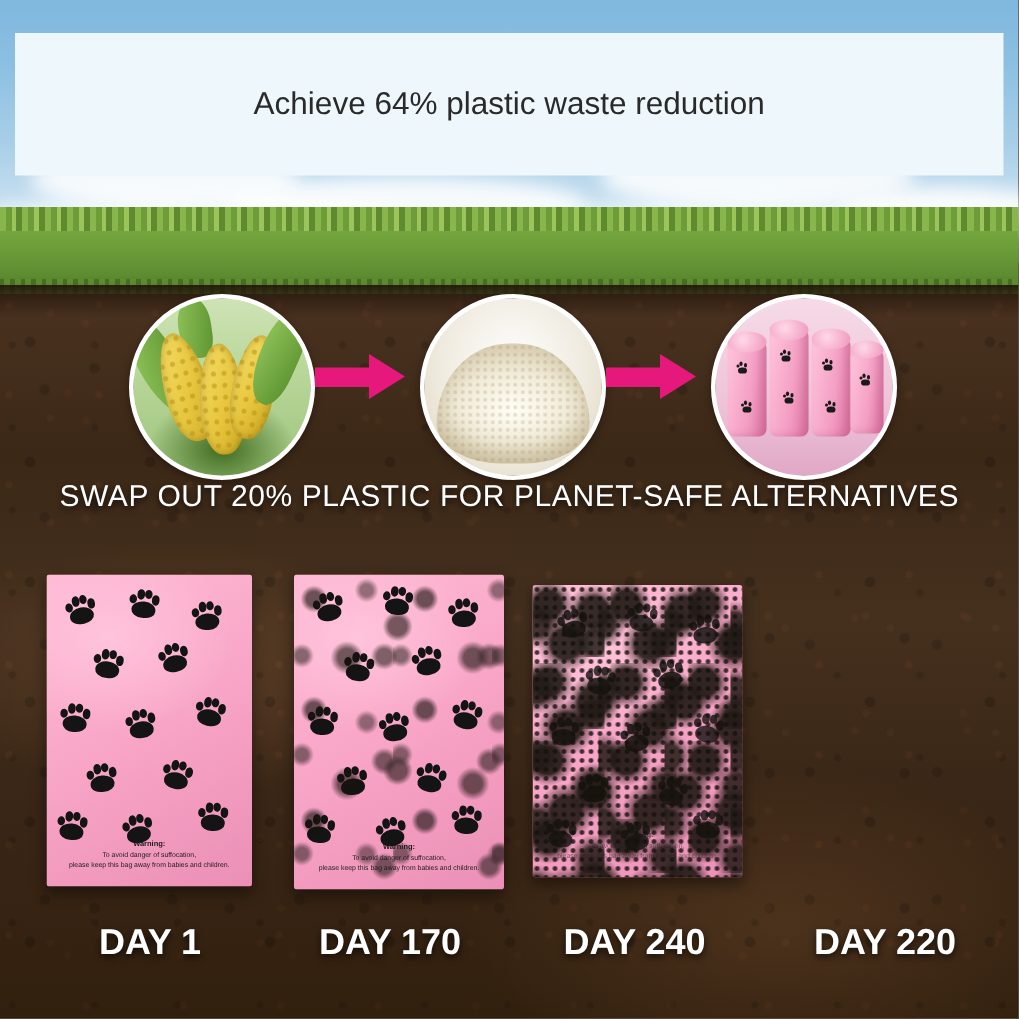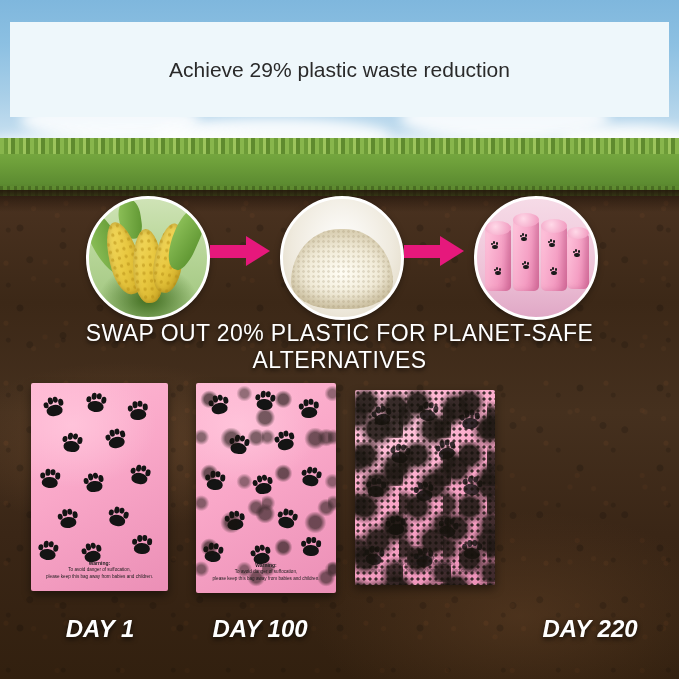--- a/index.html
+++ b/index.html
@@ -138,21 +138,21 @@
   .arrow{position:absolute;top:236px;width:60px;height:30px;}
   .arrow .shaft{position:absolute;left:0;top:9px;width:40px;height:13px;background:#e6187c;}
   .arrow .head{position:absolute;left:36px;top:0px;width:0;height:0;
     border-top:15px solid transparent;border-bottom:15px solid transparent;border-left:24px solid #e6187c;}
   .a1{left:210px;}
   .a2{left:404px;}
 
   
   .swap{
     position:absolute;left:0;top:320px;width:679px;text-align:center;
-    color:#ffffff;font-size:23px;letter-spacing:.4px;
+    color:#ffffff;font-size:20px;letter-spacing:.4px;
     text-shadow:0 2px 4px rgba(0,0,0,.75);
   }
 
   
   .bag{
     position:absolute;border-radius:2px;overflow:hidden;
     box-shadow:0 4px 10px rgba(0,0,0,.45);
   }
   .bag-pink{
     background:
@@ -200,21 +200,21 @@
     background-size:52px 52px,60px 60px,56px 56px,48px 48px,44px 44px;
     opacity:.95;
   }
   .speckle{
     position:absolute;inset:0;
     background-image:radial-gradient(circle, rgba(20,16,10,.8) 0 1.2px, transparent 2px);
     background-size:6px 6px;
   }
 
   
-  .daylabels{position:absolute;left:0;top:615px;width:571px;height:34px;font-style:italic;}
+  .daylabels{position:absolute;left:0;top:615px;width:571px;height:34px;}
   .day{
     position:absolute;color:#ffffff;font-weight:bold;font-size:24px;
     text-shadow:0 2px 5px rgba(0,0,0,.7);text-align:center;
   }
   .d1{left:20px;width:160px;}
   .d2{left:180px;width:160px;}
   .d3{left:338px;width:170px;}
   .d4{left:505px;width:170px;}
 </style>
 </head>
@@ -232,21 +232,21 @@
   </div>
 
   <div class="grass"></div>
   <div class="grass-top"></div>
 
   <div class="soil"></div>
   <div class="soil-texture"></div>
   <div class="soil-edge"></div>
 
   <div class="header-card">
-    <div class="subtitle">Achieve 29% plastic waste reduction</div>
+    <div class="subtitle">Achieve 64% plastic waste reduction</div>
   </div>
 
   <div class="circles">
 
     <div class="circ circ-corn">
       <div class="husk h1"></div>
       <div class="husk h3"></div>
       <div class="corn-body cb1">
           <div class="corn-kernels"></div>
         </div>
@@ -626,17 +626,18 @@
     <div class="decay decay-heavy"></div>
     <div class="bag-warn" style="opacity:.55;">
       <div class="w-t">Warning:</div>
       <div>To avoid danger of suffocation,</div>
       <div>please keep this bag away from babies and children.</div>
     </div>
   </div>
 
   <div class="daylabels">
     <div class="day d1">DAY 1</div>
-    <div class="day d2">DAY 100</div>
+    <div class="day d2">DAY 170</div>
+    <div class="day d3">DAY 240</div>
     <div class="day d4">DAY 220</div>
   </div>
 
 </div>
 
 </body></html>

